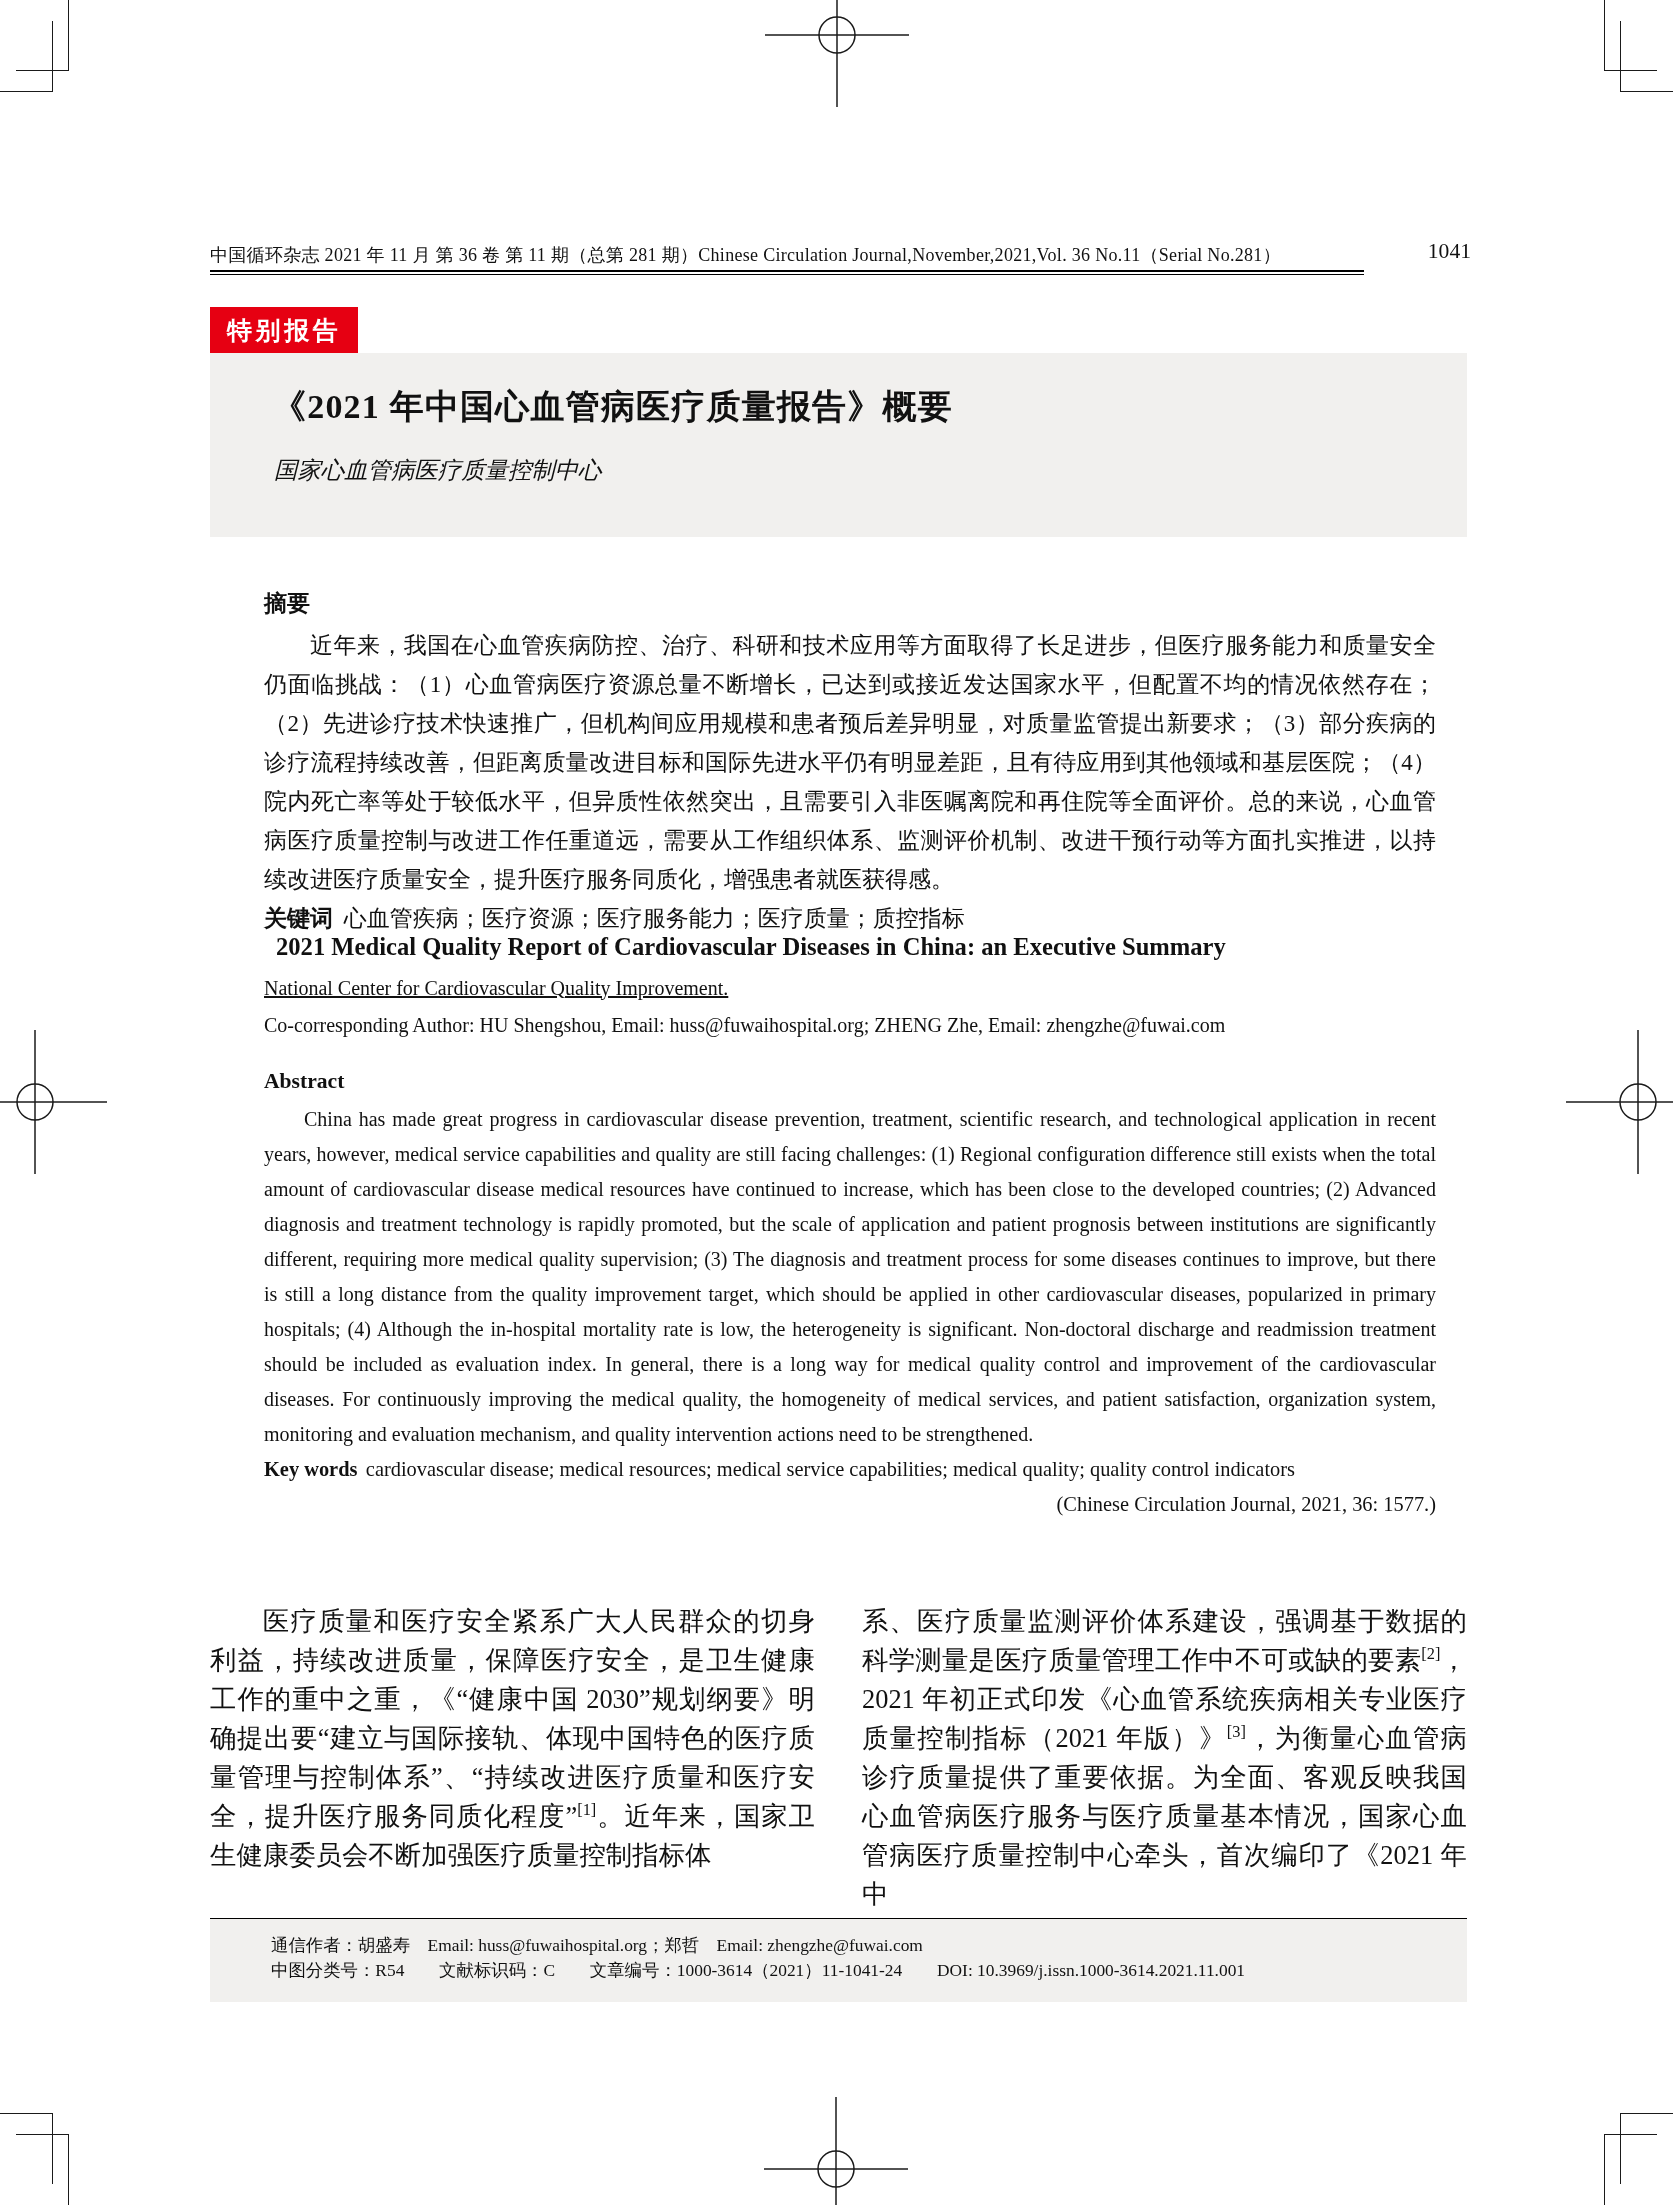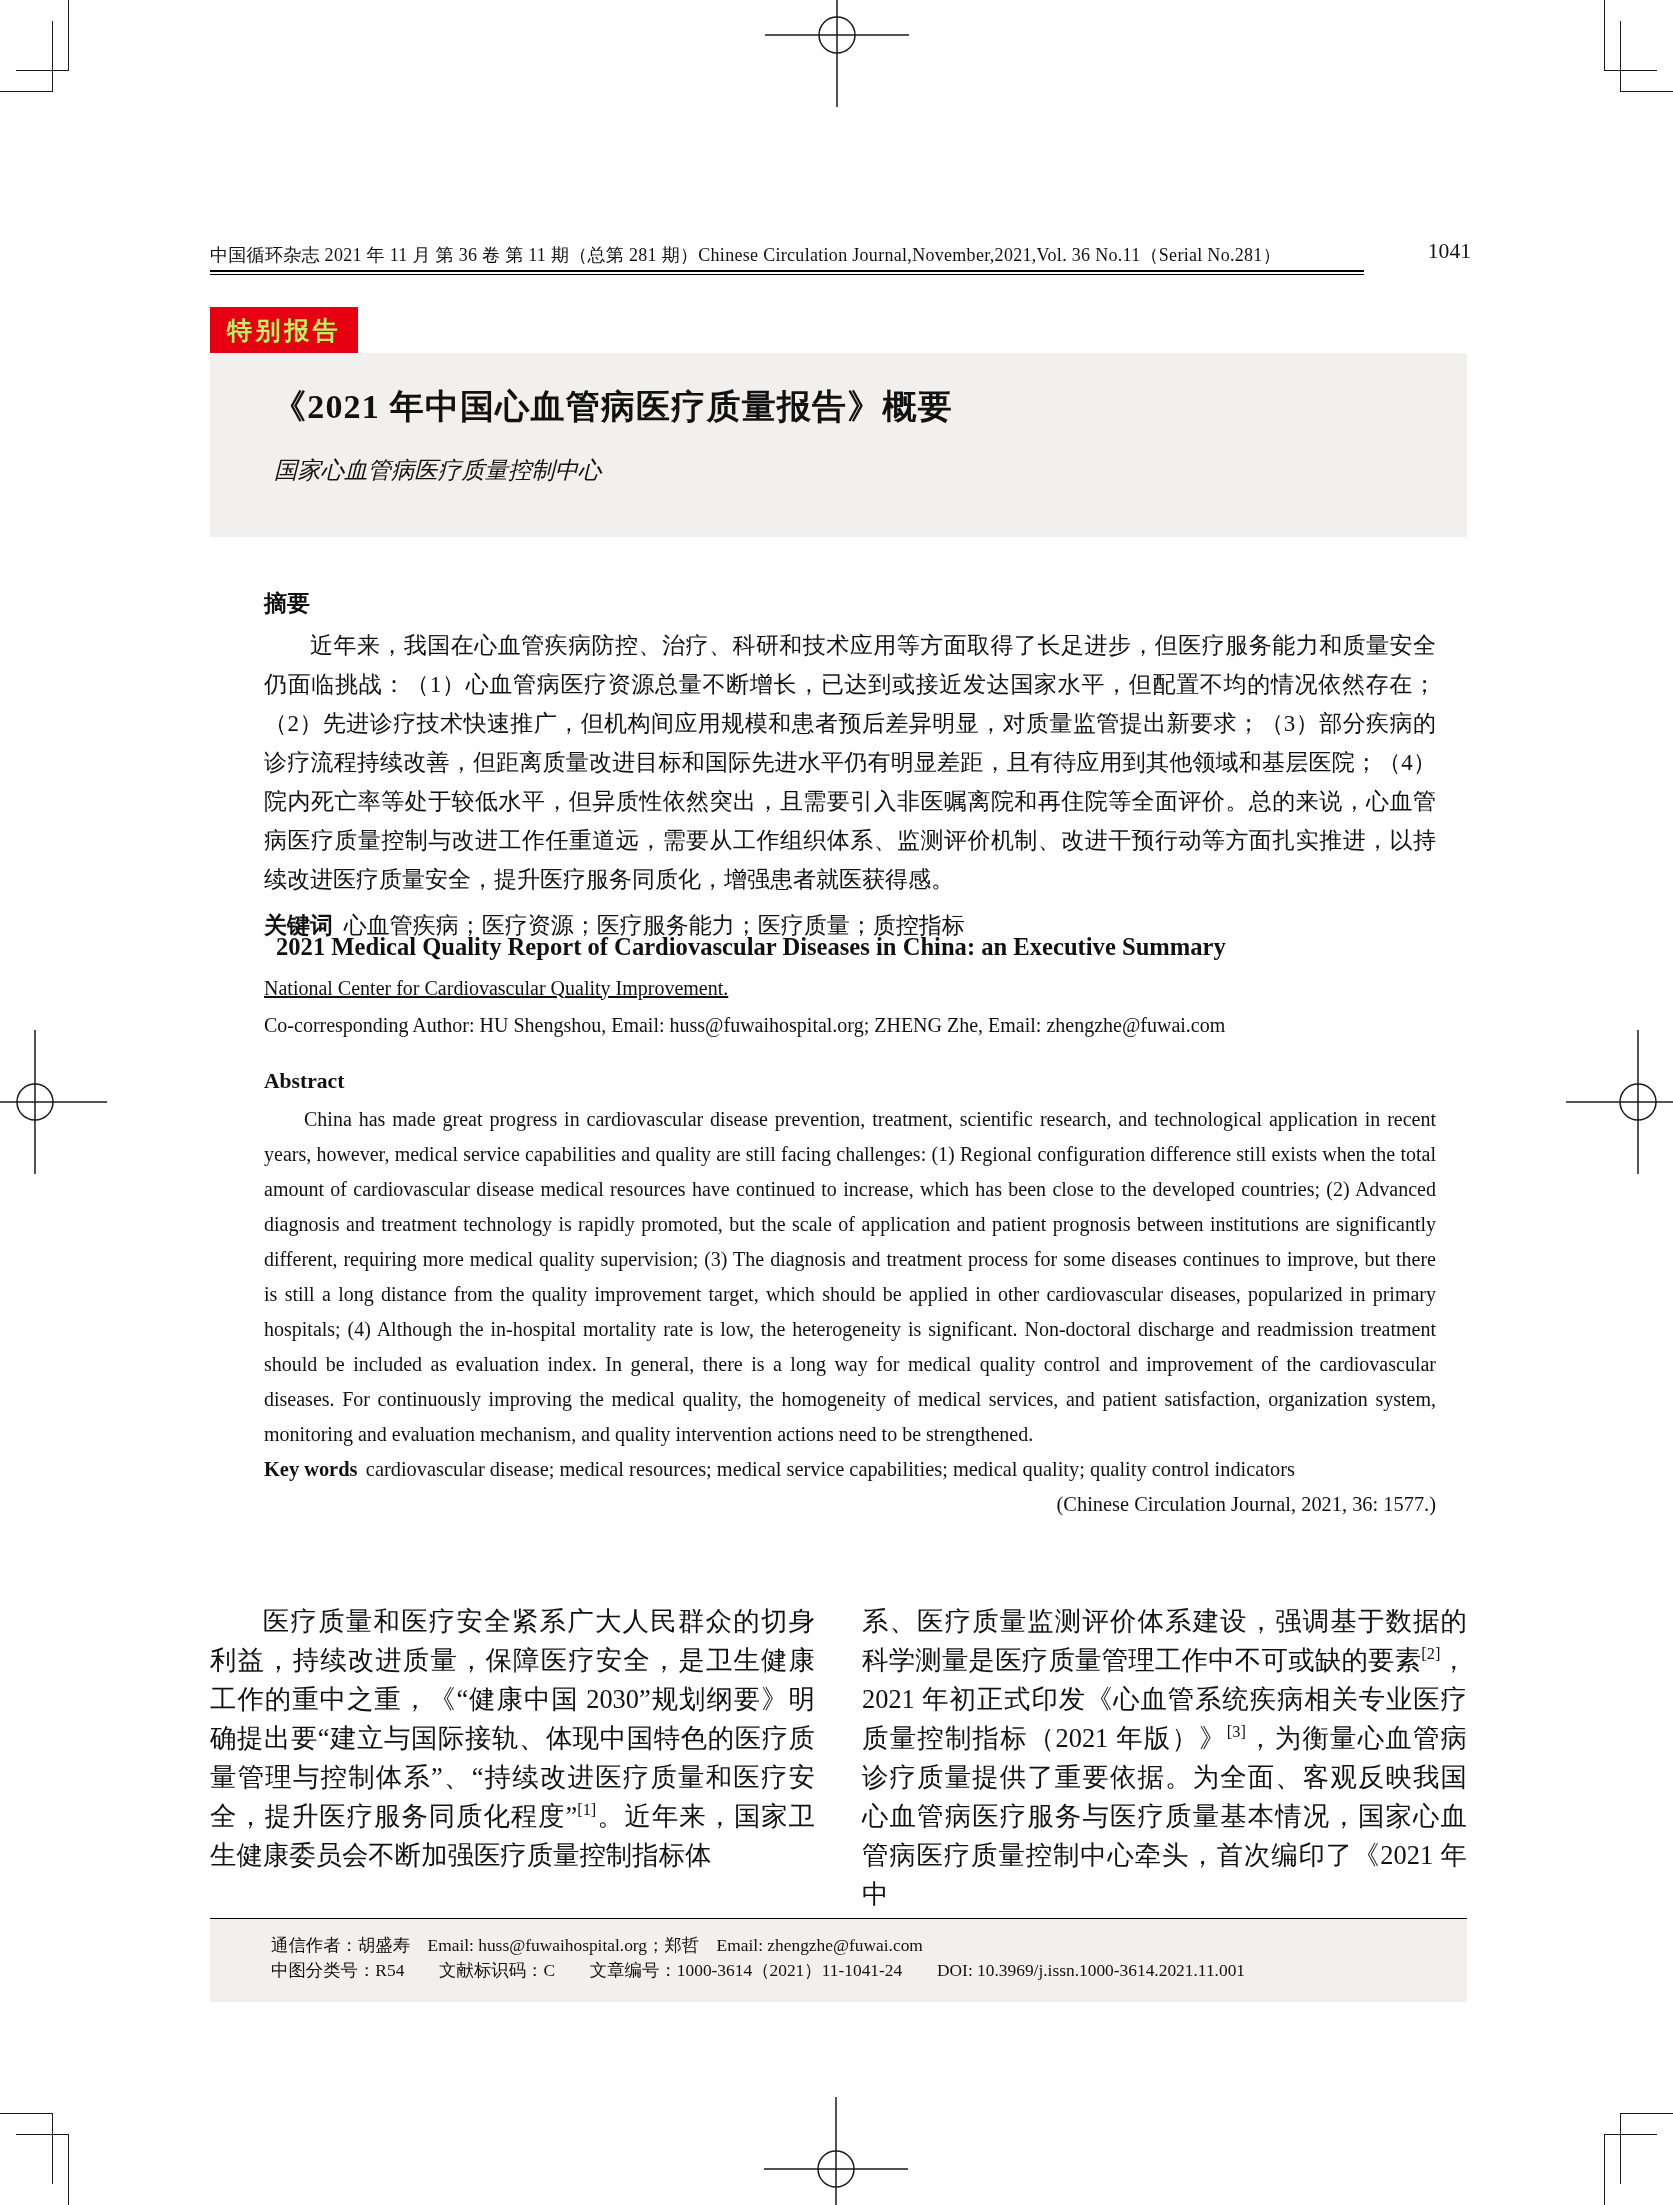--- a/index.html
+++ b/index.html
@@ -11,32 +11,32 @@
   
   .mark-line{position:absolute;background:#1a1a1a;}
   .reg-mark{position:absolute;width:144px;height:144px;}
   
   .header-row{position:absolute;left:210px;top:243px;width:1156px;font-size:18px;letter-spacing:0.3px;white-space:nowrap;}
   .page-number{position:absolute;left:1399px;top:239px;width:72px;text-align:right;font-size:21.6px;}
   .header-rule{position:absolute;left:210px;top:270px;width:1154px;height:2.4px;border-top:2.4px solid #000;border-bottom:1.2px solid #000;}
   
   .badge{
     position:absolute;left:210px;top:307px;height:46px;display:flex;align-items:center;
-    padding:0 17px;background:#e60012;color:#bef264;
+    padding:0 17px;background:#e60012;color:#ffffff;
     font-family:"Liberation Sans","DejaVu Sans",sans-serif;
     font-weight:bold;font-size:25px;letter-spacing:3.6px;
   }
   .title-box{position:absolute;left:210px;top:353px;width:1257px;height:184px;background:#f1f0ee;}
   .article-title{margin:0;padding:31px 0 0 62px;font-size:34px;font-weight:bold;letter-spacing:1.2px;font-family:"Liberation Serif","DejaVu Serif",serif;}
   .article-subtitle{margin:24px 0 0 64px;font-size:23.4px;font-style:italic;}
   
   .cn-abstract{position:absolute;left:264px;top:588px;width:1172px;}
   .cn-heading{font-size:23px;font-weight:bold;font-family:"Liberation Sans","DejaVu Sans",sans-serif;}
   .cn-text{margin:7.2px 0 0 0;font-size:23px;line-height:39px;text-align:justify;text-indent:2em;}
-  .cn-keywords{margin:0;font-size:23px;line-height:52px;text-align:justify;}
+  .cn-keywords{margin:0;font-size:23px;line-height:39px;text-align:justify;}
   .kw-label-cn{font-weight:bold;font-family:"Liberation Sans","DejaVu Sans",sans-serif;margin-right:10.8px;}
   
   .en-meta{position:absolute;left:264px;top:921px;width:1172px;}
   .en-title{margin:12px;font-size:24.6px;font-weight:bold;}
   .en-affiliation{margin-top:15.6px;font-size:20px;text-decoration:underline;}
   .en-correspondence{margin-top:14.4px;font-size:20px;}
   
   .en-abstract{position:absolute;left:264px;top:1069px;width:1172px;}
   .en-heading{font-size:21.6px;font-weight:bold;}
   .en-text{margin:8.4px 0 0 0;font-size:20px;line-height:35px;text-align:justify;text-indent:2em;}

